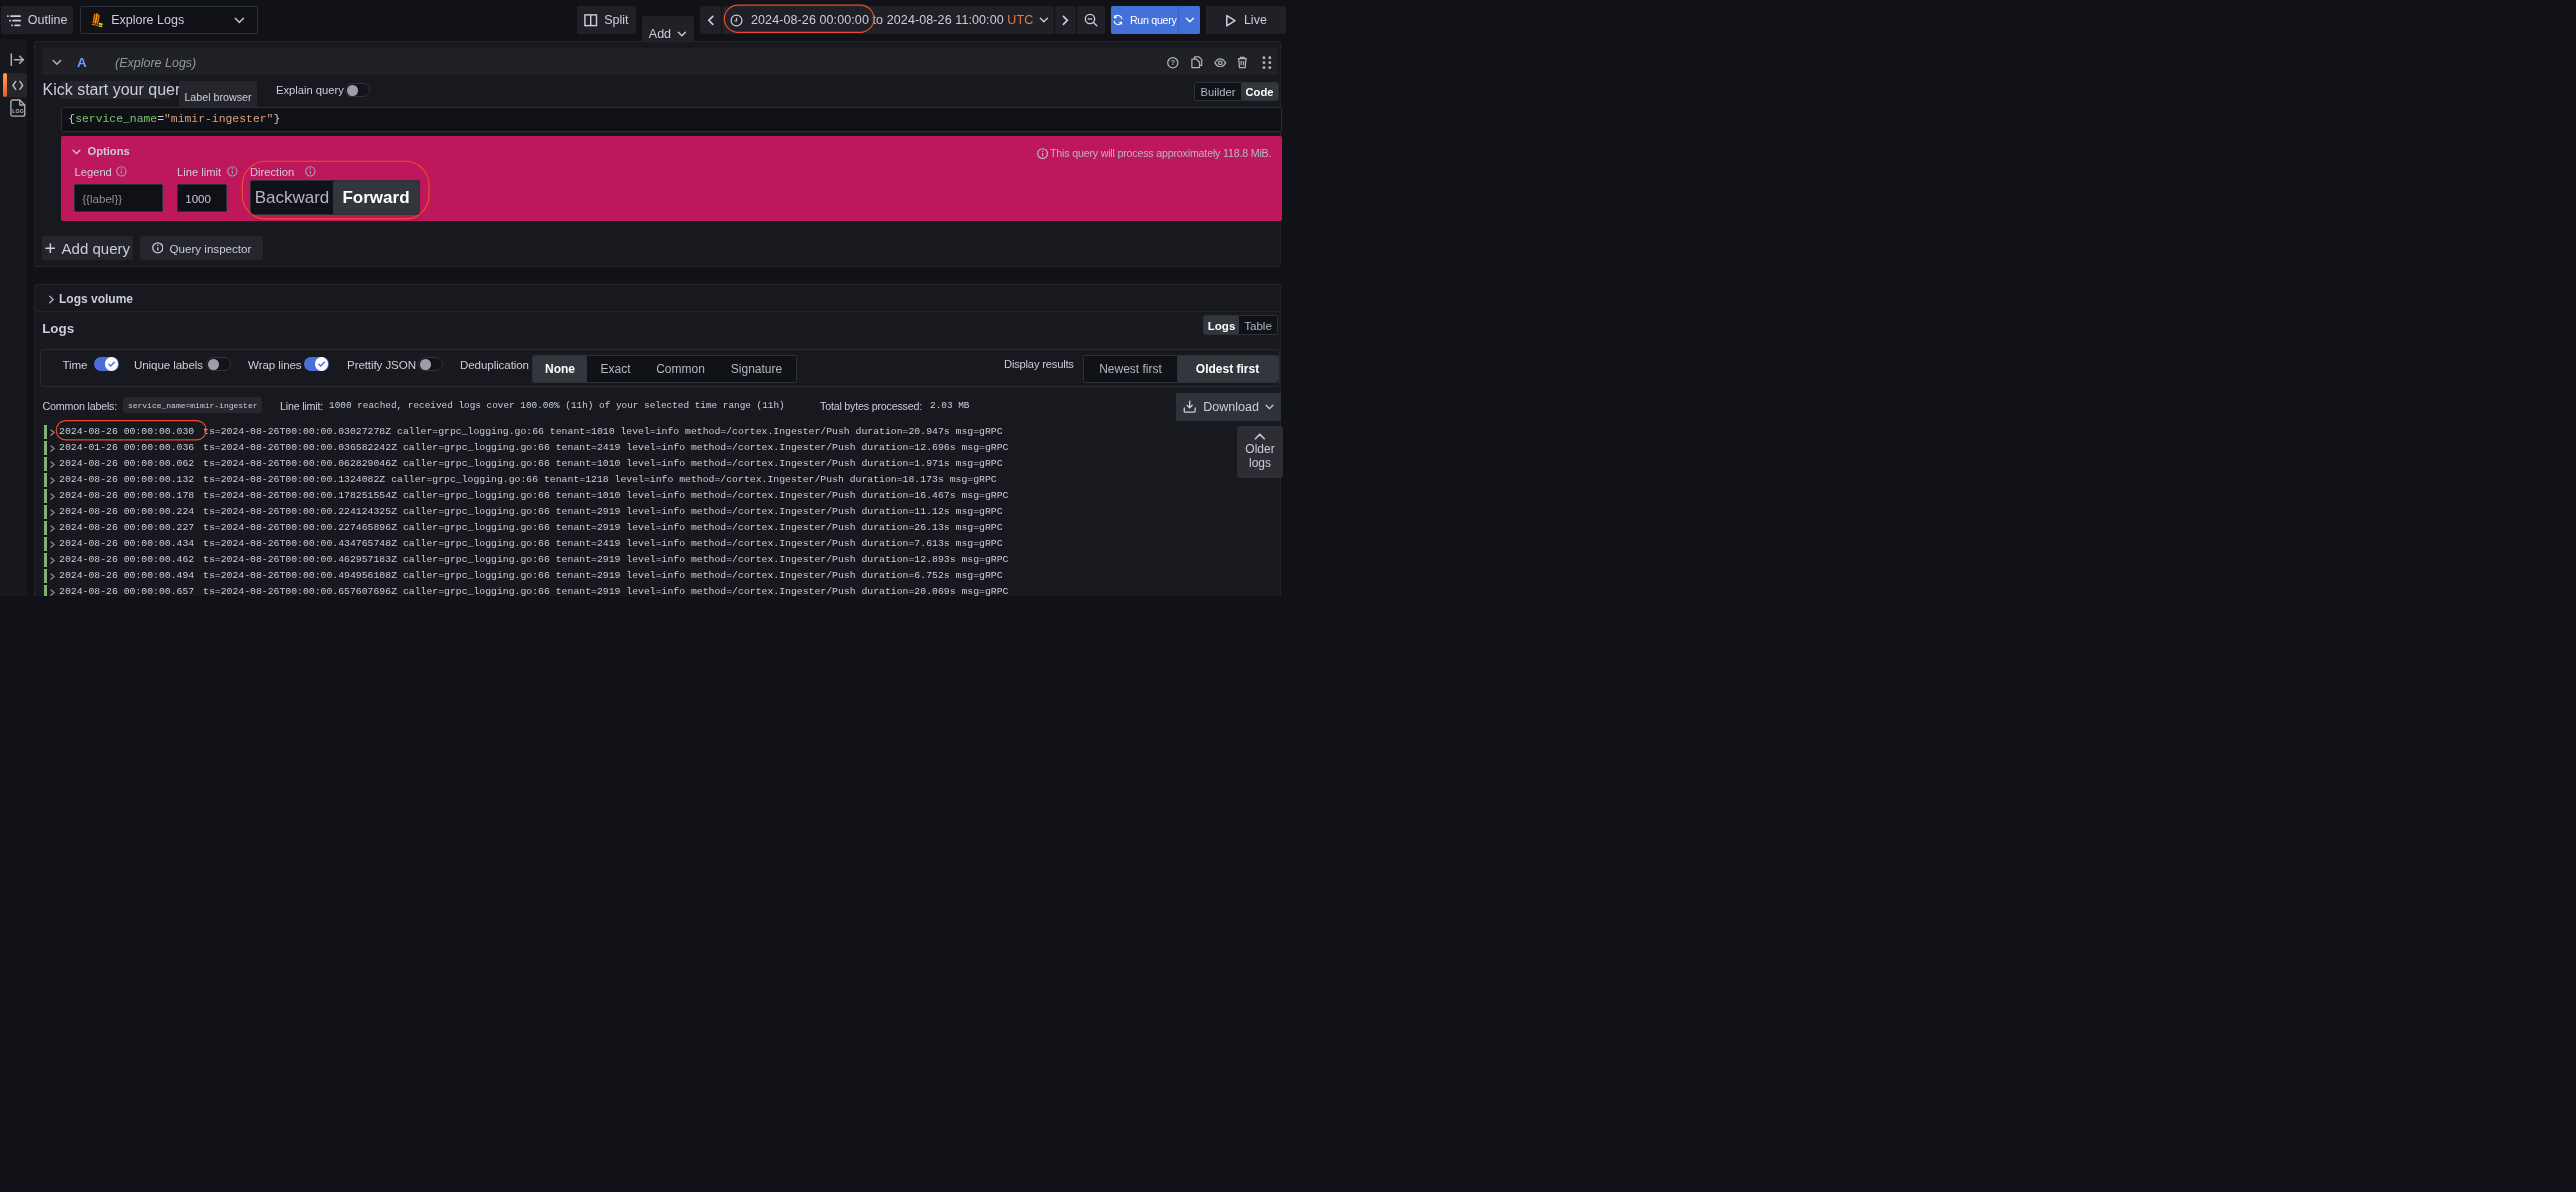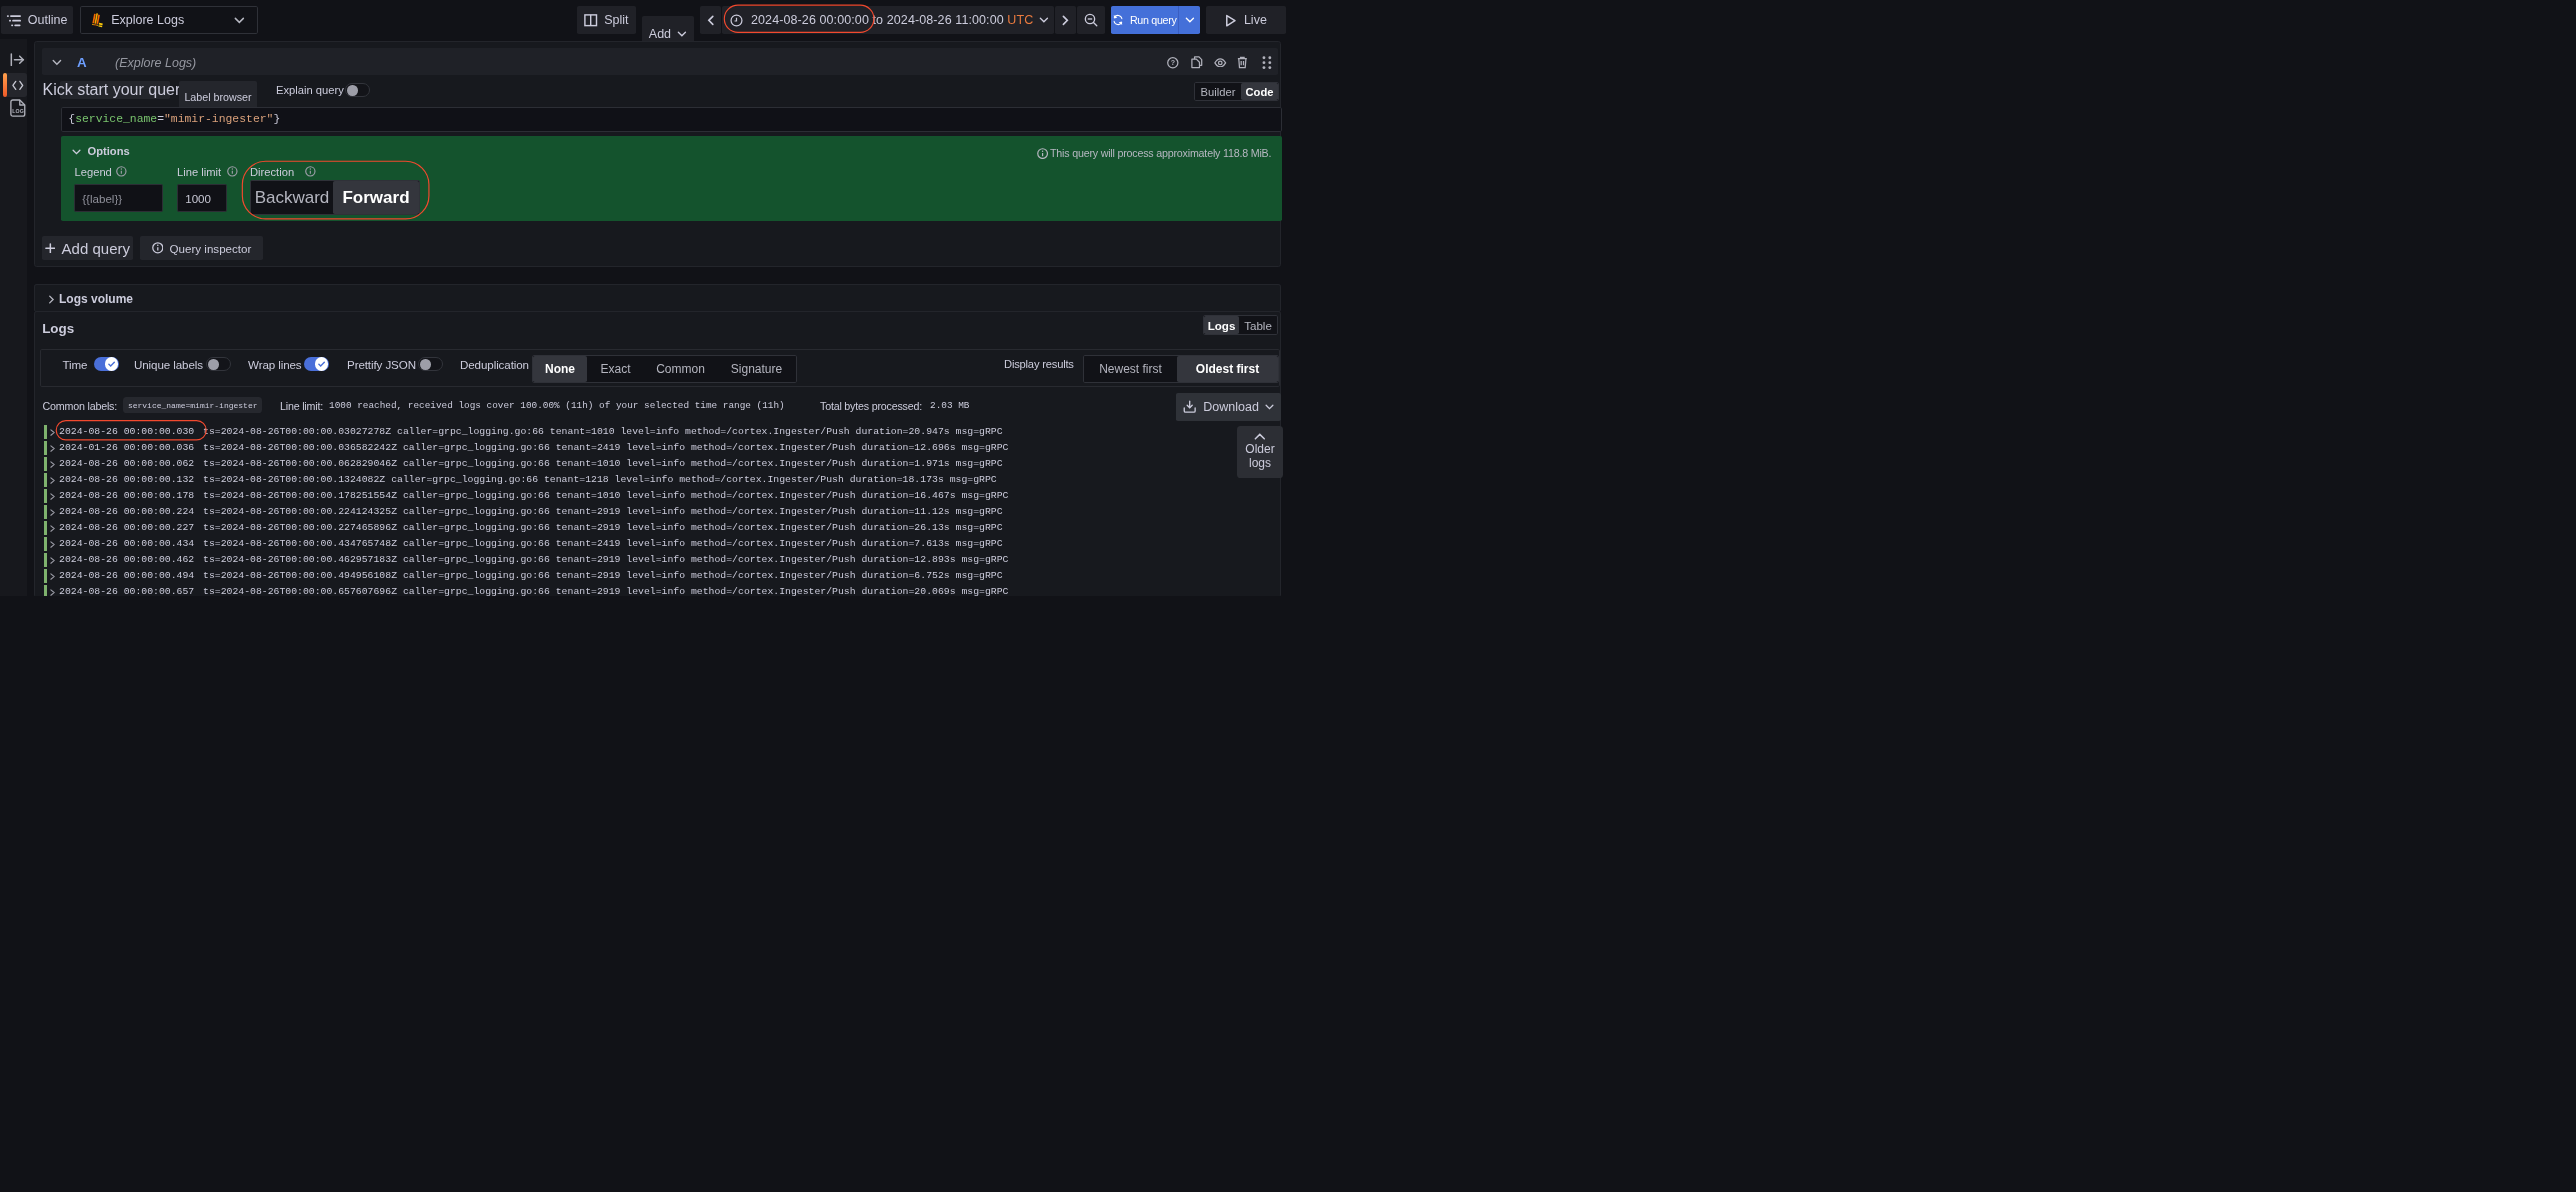--- a/index.html
+++ b/index.html
@@ -217,21 +217,21 @@
 
   <div class="rgroup" style="left:1159px;top:40px;height:19.4px;font-size:11.2px">
     <div class="rseg" style="width:46px">Builder</div>
     <div class="rseg sel" style="width:37px">Code</div>
   </div>
 
   <div class="abs" style="left:26px;top:65px;width:1221px;height:24.5px;background:#101117;border:0.9px solid #2c2e35;border-radius:1.8px">
     <div class="mono" style="position:absolute;left:6.3px;top:5.4px;font-size:11.4px;white-space:pre"><span style="color:#ccccdc">{</span><span style="color:#7ac56e">service_name</span><span style="color:#ccccdc">=</span><span style="color:#d9a07a">"mimir-ingester"</span><span style="color:#ccccdc">}</span></div>
   </div>
 
-  <div class="abs" style="left:26px;top:94px;width:1221px;height:85px;background:#14532d;border-radius:1.8px">
+  <div class="abs" style="left:26px;top:94px;width:1221px;height:85px;background:#be185d;border-radius:1.8px">
     <svg class="abs" style="left:11px;top:13px" width="9" height="6.3" viewBox="0 0 12 8">
       <path d="M1.5 1.5 L6 6 L10.5 1.5" stroke="#ccccdc" stroke-width="1.8" fill="none" stroke-linecap="round"></path>
     </svg>
     <div class="abs" style="left:26.5px;top:8.6px;font-size:11.2px;font-weight:700">Options</div>
     <div class="abs" style="left:13.5px;top:30px;font-size:11.2px;font-weight:400">Legend</div>
     <svg class="abs" style="left:55px;top:30px" width="10.7" height="10.7" viewBox="0 0 12 12">
       <circle cx="6" cy="6" r="5.2" fill="none" stroke="#9d9ea8" stroke-width="1.3"></circle>
       <line x1="6" y1="5.4" x2="6" y2="8.8" stroke="#9d9ea8" stroke-width="1.3"></line>
       <circle cx="6" cy="3.4" r="0.8" fill="#9d9ea8"></circle>
     </svg>

